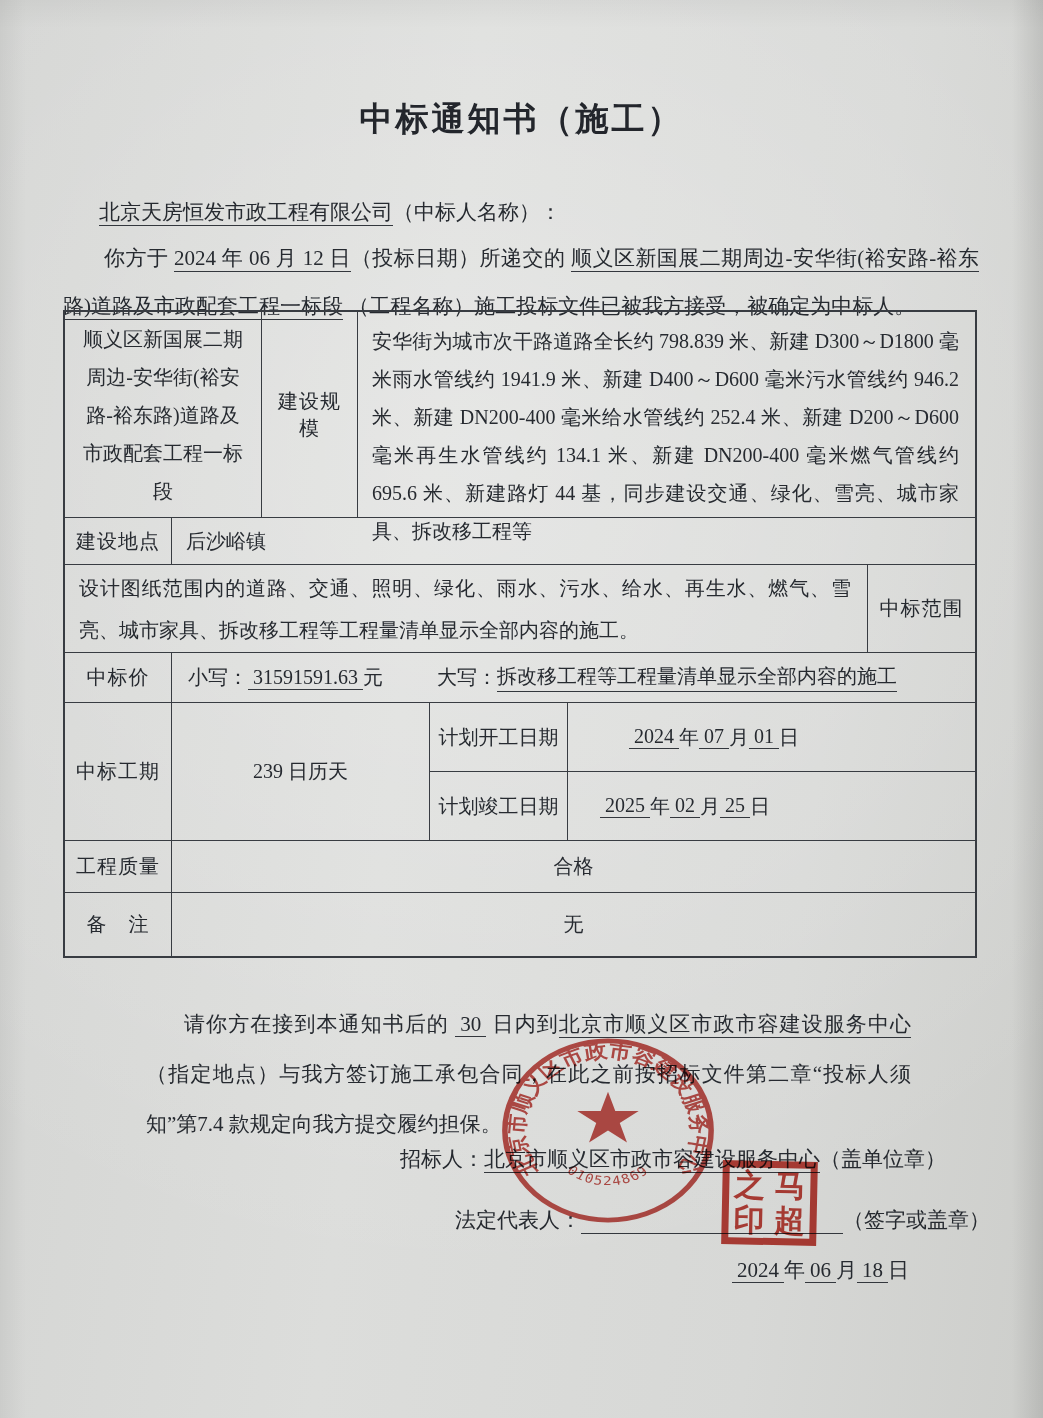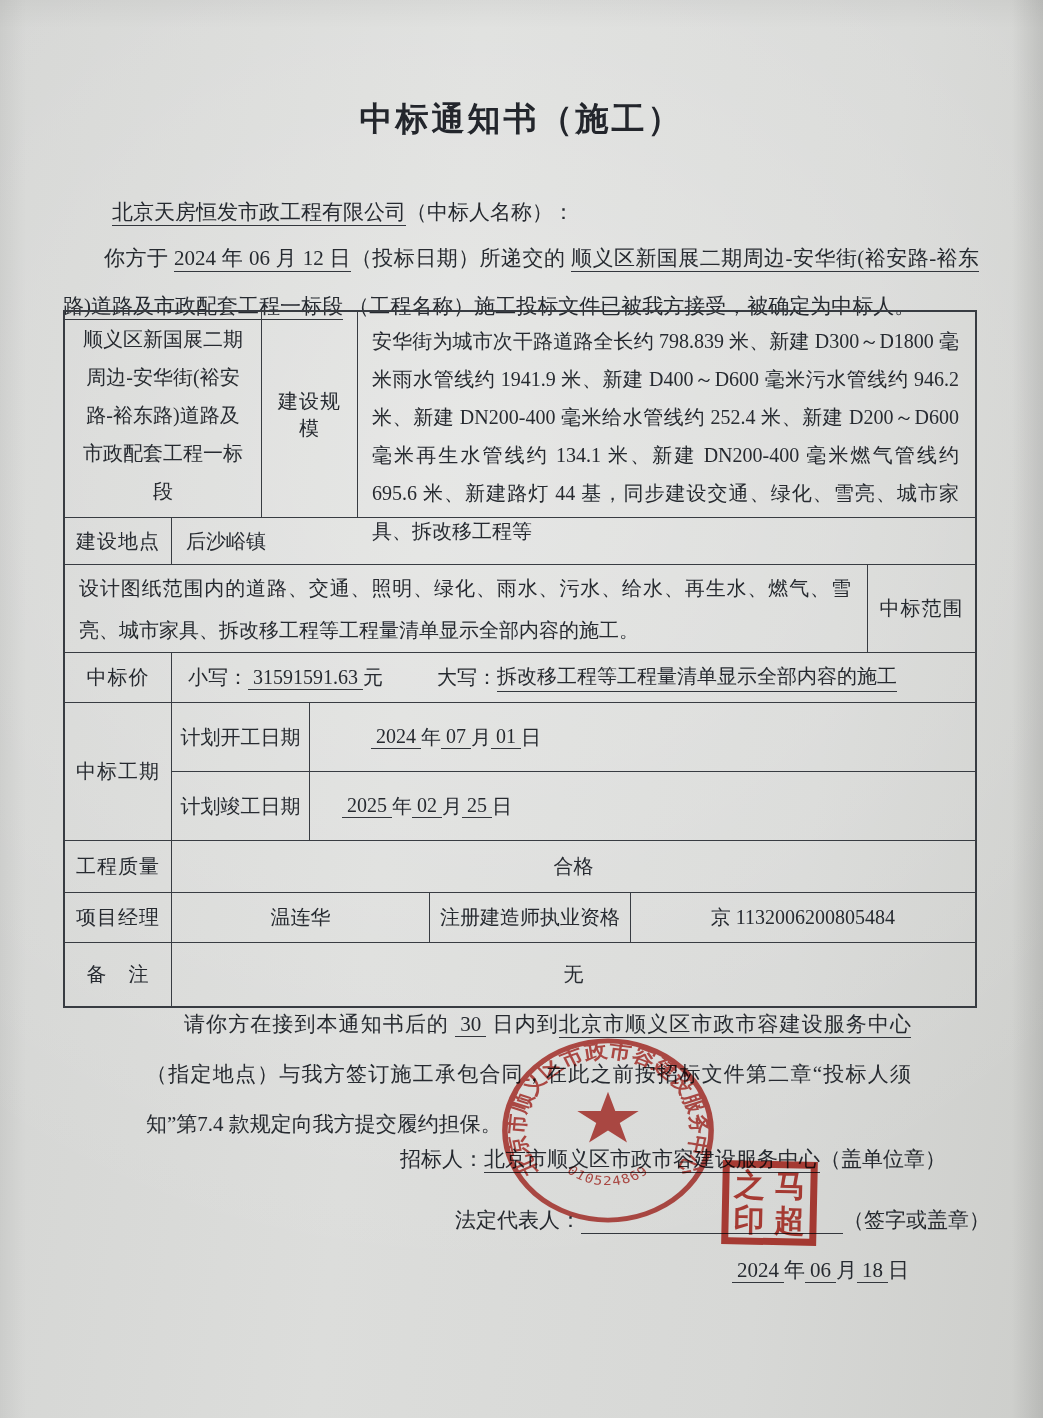--- a/index.html
+++ b/index.html
@@ -18,21 +18,21 @@
       linear-gradient(to bottom, rgba(0,0,0,0.04), rgba(0,0,0,0) 2%),
       radial-gradient(130% 95% at 45% 32%, rgba(255,255,255,0.30), rgba(255,255,255,0) 62%),
       linear-gradient(97deg,#d3d4d2,#dcdddb 40%,#d7d8d6 75%,#cdcecb);
   }
   .doc-title{
     position:absolute;left:0;top:97px;width:100%;
     text-align:center;font-family:"Liberation Sans","DejaVu Sans",sans-serif;
     font-weight:bold;font-size:33px;letter-spacing:3px;color:#23262c;
   }
   .para{position:absolute;font-size:21px;line-height:48px;color:#262a30;}
-  .p1{left:112px;top:188px;width:870px;}
+  .p1{left:99px;top:188px;width:870px;}
   .p2{left:63px;top:234px;width:916px;text-align:justify;text-indent:41px;}
   .closing{left:146px;top:999px;width:765px;line-height:50px;text-align:justify;text-indent:38px;}
   .u{border-bottom:1.6px solid #33373d;padding-bottom:1px;}
   .num{padding:0 5px;}
 
   
   .award-table{
     position:absolute;left:63px;top:310px;width:914px;
     border:2px solid #383c42;box-sizing:border-box;font-size:20px;
   }
@@ -123,20 +123,21 @@
           <span class="u num">31591591.63</span>
           <span> 元</span>
           <span class="price-gap"></span>
           <span>大写：</span>
           <span class="u">拆改移工程等工程量清单显示全部内容的施工</span>
       </div>
     </div>
 
     <div class="trow r-duration">
       <div class="tcell lab">中标工期</div>
+      <div class="tcell c-days">239 日历天</div>
       <div class="dur-right">
         <div class="dur-sub first">
           <div class="c-datelab">计划开工日期</div>
           <div class="c-dateval">
             <span class="u num">2024</span>
               <span>年</span>
               <span class="u num">07</span>
               <span>月</span>
               <span class="u num">01</span>
               <span>日</span>
@@ -154,26 +155,20 @@
           </div>
         </div>
       </div>
     </div>
 
     <div class="trow r-quality">
       <div class="tcell lab">工程质量</div>
       <div class="tcell grow">合格</div>
     </div>
 
-    <div class="trow r-manager">
-      <div class="tcell lab">项目经理</div>
-      <div class="tcell c-days">温连华</div>
-      <div class="tcell c-certlab">注册建造师执业资格</div>
-      <div class="tcell grow">京 1132006200805484</div>
-    </div>
 
     <div class="trow r-remark">
       <div class="tcell lab">备　注</div>
       <div class="tcell grow">无</div>
     </div>
 
   </div>
 
   <div class="para closing"><span>请你方在接到本通知书后的 </span><span class="u num">30</span><span> 日内到</span><span class="u">北京市顺义区市政市容建设服务中心</span><span>（指定地点）与我方签订施工承包合同，在此之前按招标文件第二章“投标人须知”第7.4 款规定向我方提交履约担保。</span></div>
 

